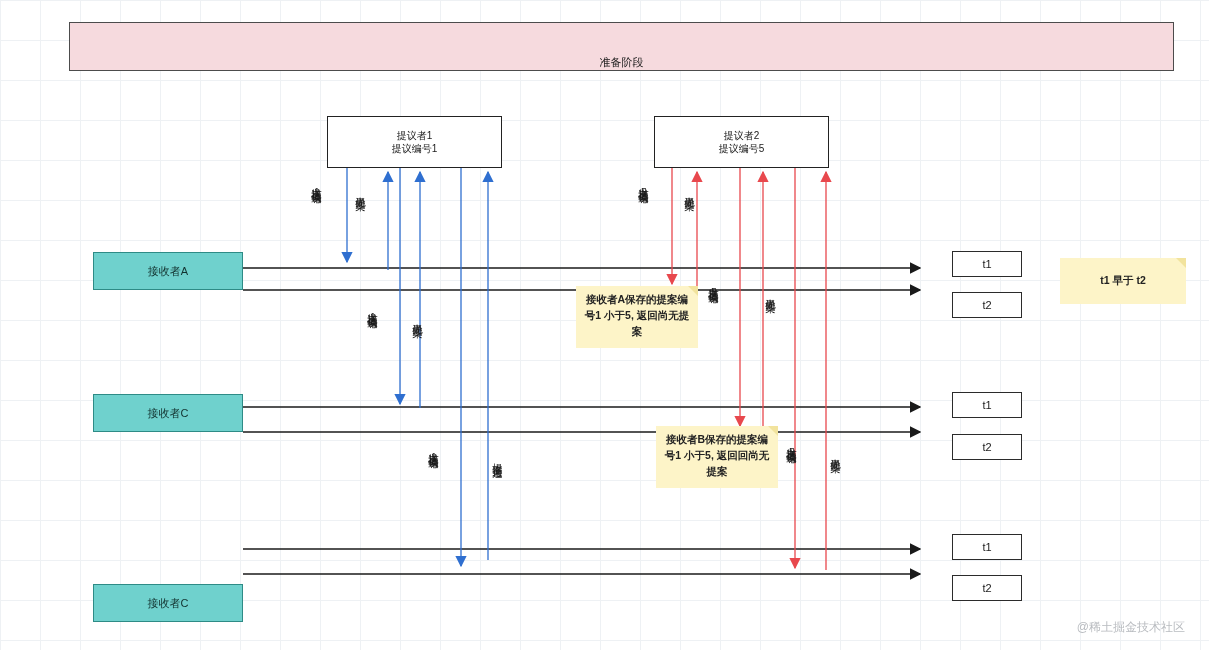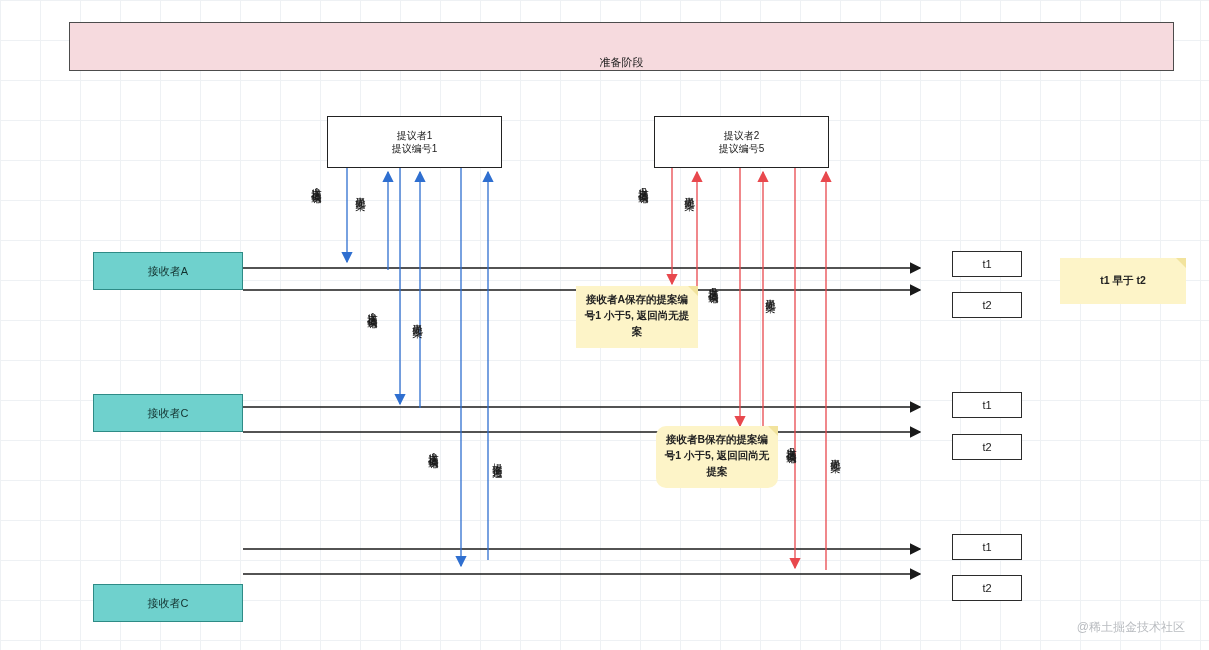--- a/index.html
+++ b/index.html
@@ -215,21 +215,21 @@
   <div class="abs note" style="left:1060px; top:258px; width:126px; height:46px; display:flex; align-items:center; justify-content:center;">
     <span class="note-corner"></span>
     <span>t1 早于 t2</span>
   </div>
 
   <div class="abs note" style="left:576px; top:286px; width:122px; height:62px;">
     <span class="note-corner"></span>
     <span>接收者A保存的提案编号1 小于5, 返回尚无提案</span>
   </div>
 
-  <div class="abs note" style="left:656px; top:426px; width:122px; height:62px;border-radius:10px;">
+  <div class="abs note" style="left:656px; top:426px; width:122px; height:62px;">
     <span class="note-corner"></span>
     <span>接收者B保存的提案编号1 小于5, 返回回尚无提案</span>
   </div>
 
 
   <div class="abs watermark">@稀土掘金技术社区</div>
 
 </div>
 
 </body></html>

